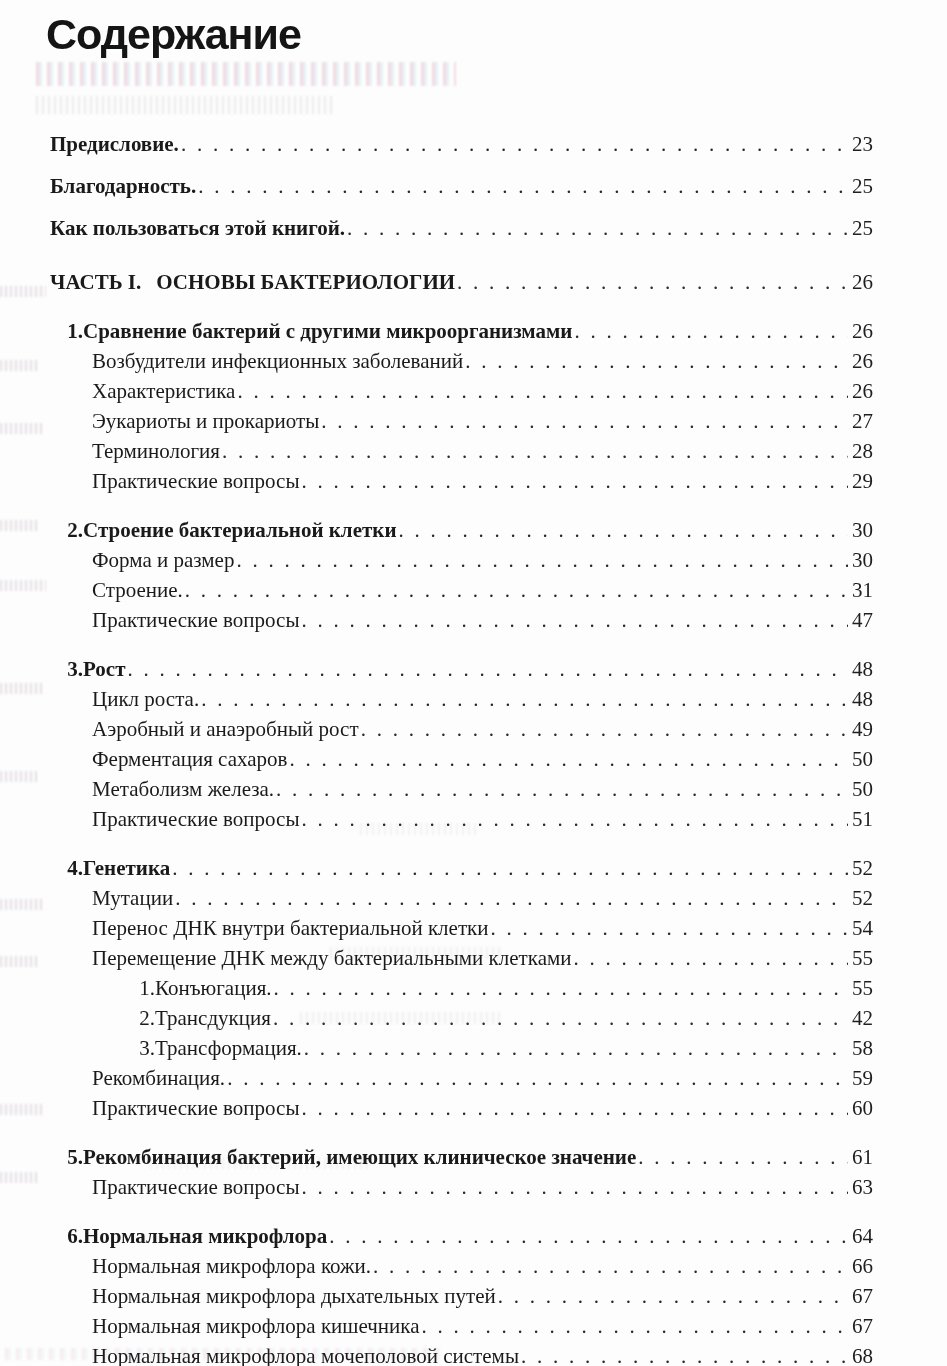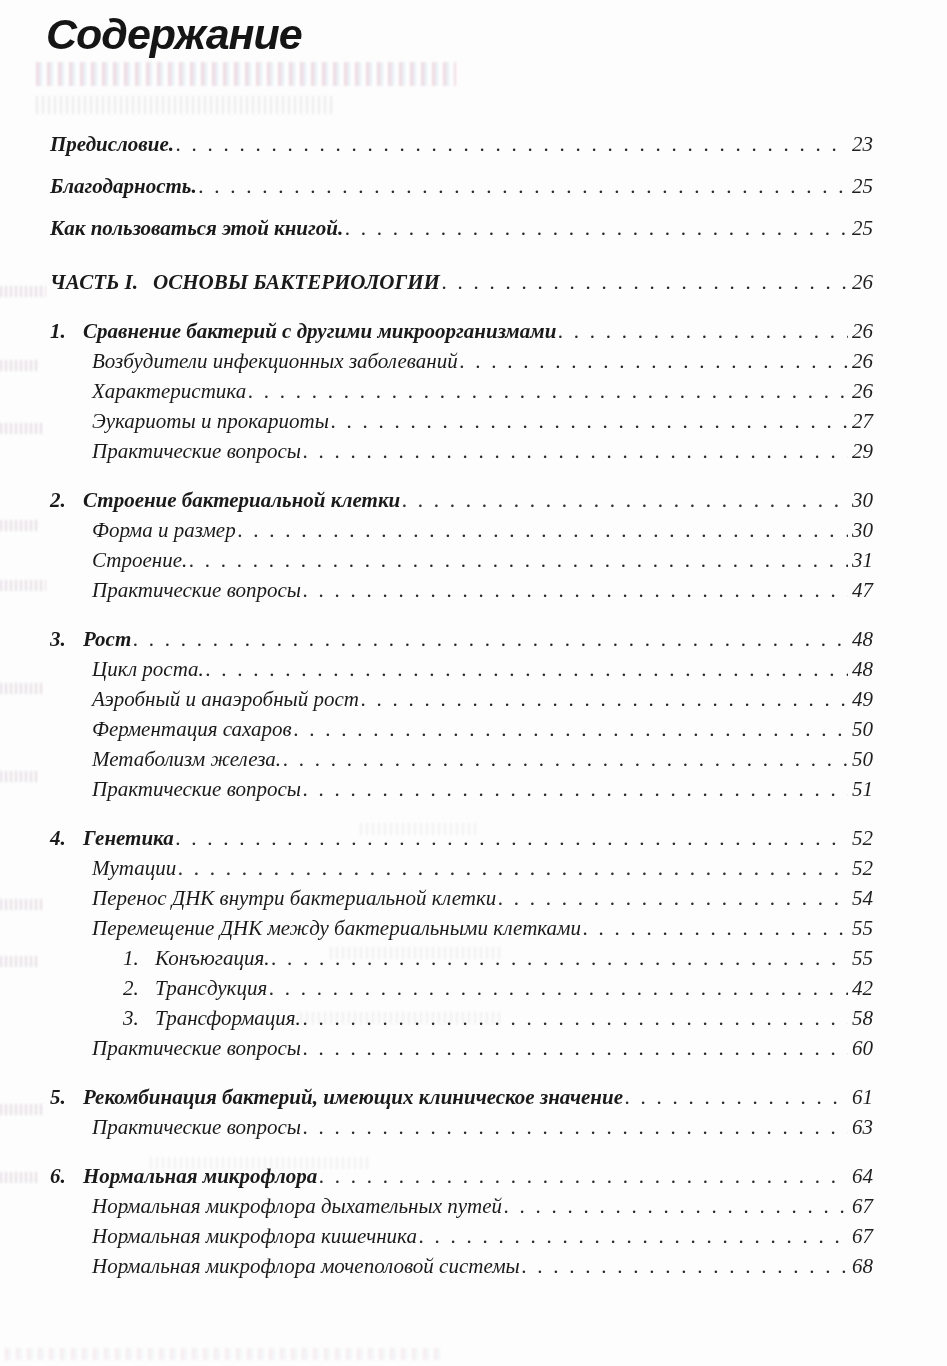--- a/index.html
+++ b/index.html
@@ -7,21 +7,20 @@
     width: 947px; height: 1366px;
     background: #f4f4f4;
     font-family: "Liberation Serif", "DejaVu Serif", serif;
   }
   .page {
     position: relative;
     width: 947px; height: 1366px;
     background: #fdfdfd;
     overflow: hidden;
     color: #1a1a1a;
-    font-style: italic;
   }
   .doc-title {
     position: absolute;
     left: 46px; top: 10px;
     font-family: "Liberation Sans", "DejaVu Sans", sans-serif;
     font-weight: bold;
     font-size: 43px;
     letter-spacing: -1px;
     color: #151515;
     white-space: nowrap;
@@ -31,21 +30,21 @@
     left: 50px; right: 61px; top: 129px;
     font-size: 21px;
   }
   .row {
     display: flex;
     align-items: baseline;
     line-height: 30px;
     white-space: nowrap;
   }
   .row .label { flex: 0 0 auto; }
-  .row .num { flex: 0 0 auto; }
+  .row .num { flex: 0 0 auto; text-align: right; }
   .dots {
     flex: 1 1 auto;
     overflow: hidden;
     margin: 0 4px 0 2px;
     min-width: 16px;
     font-weight: normal;
     color: #2a2a2a;
     word-spacing: 5.5px;
   }
   .dots::after {
@@ -152,20 +151,25 @@
       <span class="label">Характеристика</span>
       <span class="dots"></span>
       <span class="page-num">26</span>
     </div>
     <div class="row sub">
       <span class="label">Эукариоты и прокариоты</span>
       <span class="dots"></span>
       <span class="page-num">27</span>
     </div>
     <div class="row sub">
+      <span class="label">Терминология</span>
+      <span class="dots"></span>
+      <span class="page-num">28</span>
+    </div>
+    <div class="row sub">
       <span class="label">Практические вопросы</span>
       <span class="dots"></span>
       <span class="page-num">29</span>
     </div>
 
     <div class="row chapter">
       <span class="num">2.</span>
       <span class="label">Строение бактериальной клетки</span>
       <span class="dots"></span>
       <span class="page-num">30</span>
@@ -251,20 +255,25 @@
       <span class="dots"></span>
       <span class="page-num">42</span>
     </div>
     <div class="row subnum">
       <span class="num">3.</span>
       <span class="label">Трансформация.</span>
       <span class="dots"></span>
       <span class="page-num">58</span>
     </div>
     <div class="row sub">
+      <span class="label">Рекомбинация.</span>
+      <span class="dots"></span>
+      <span class="page-num">59</span>
+    </div>
+    <div class="row sub">
       <span class="label">Практические вопросы</span>
       <span class="dots"></span>
       <span class="page-num">60</span>
     </div>
 
     <div class="row chapter">
       <span class="num">5.</span>
       <span class="label">Рекомбинация бактерий, имеющих клиническое значение</span>
       <span class="dots"></span>
       <span class="page-num">61</span>
@@ -275,20 +284,25 @@
       <span class="page-num">63</span>
     </div>
 
     <div class="row chapter">
       <span class="num">6.</span>
       <span class="label">Нормальная микрофлора</span>
       <span class="dots"></span>
       <span class="page-num">64</span>
     </div>
     <div class="row sub">
+      <span class="label">Нормальная микрофлора кожи.</span>
+      <span class="dots"></span>
+      <span class="page-num">66</span>
+    </div>
+    <div class="row sub">
       <span class="label">Нормальная микрофлора дыхательных путей</span>
       <span class="dots"></span>
       <span class="page-num">67</span>
     </div>
     <div class="row sub">
       <span class="label">Нормальная микрофлора кишечника</span>
       <span class="dots"></span>
       <span class="page-num">67</span>
     </div>
     <div class="row sub">

